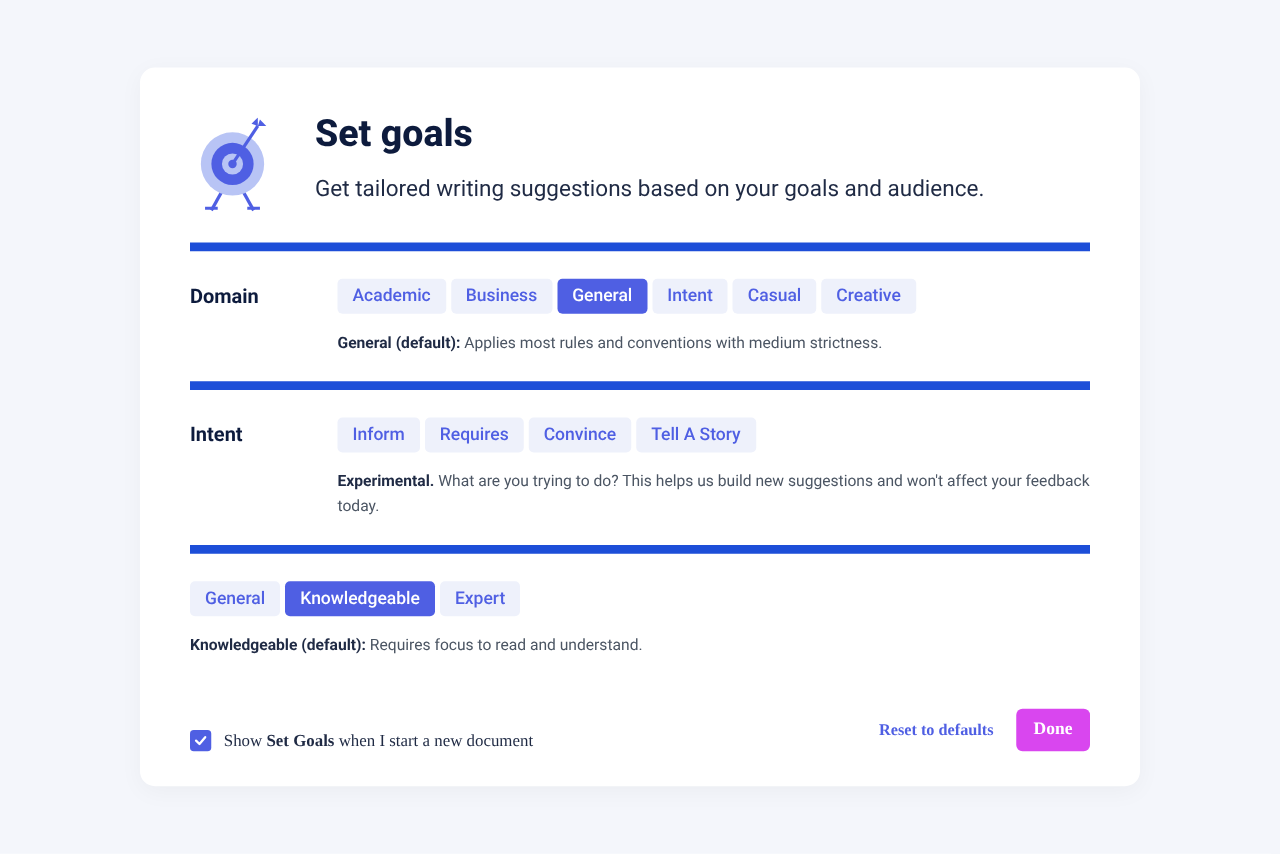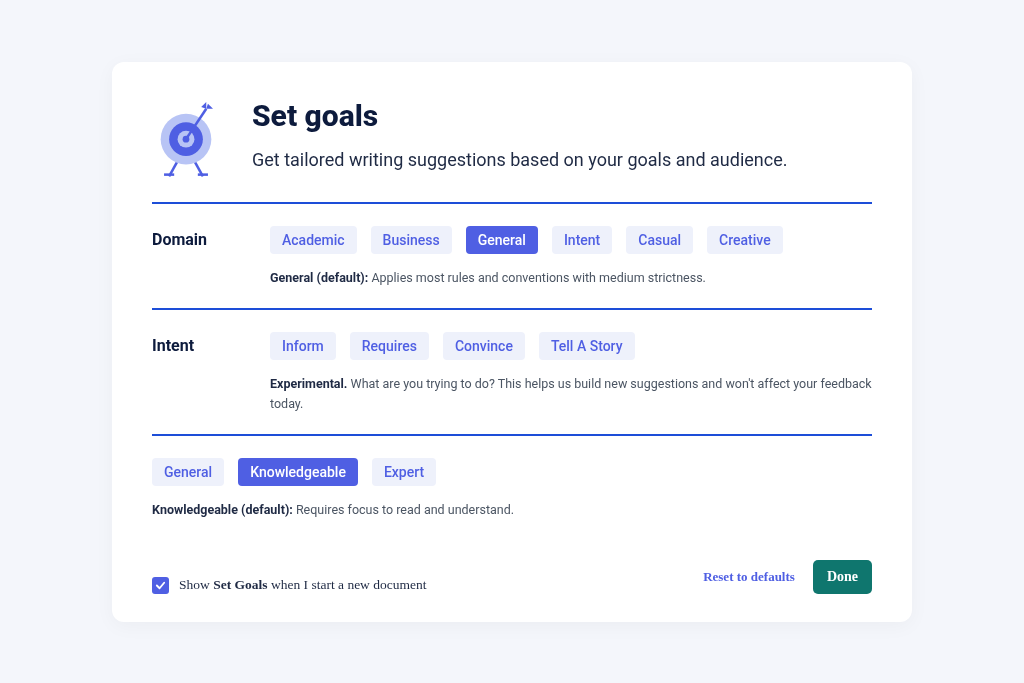--- a/index.html
+++ b/index.html
@@ -36,37 +36,37 @@
       font-weight: 800;
       color: #0d1b3d;
       margin-bottom: 16px;
     }
     .subtitle {
       font-size: 18px;
       color: #1f2a44;
     }
     .section {
       display: flex;
-      border-top: 2px solid #1d4ed8;
+      border-top: 7px solid #1d4ed8;
       padding: 22px 0 20px 0;
       gap: 32px;
     }
     .section-label {
       width: 86px;
       flex-shrink: 0;
       font-size: 16px;
       font-weight: 700;
       color: #0d1b3d;
       padding-top: 4px;
     }
     .section-body { flex: 1; }
     .pills {
       display: flex;
       flex-wrap: wrap;
-      gap: 14px;
+      gap: 4px;
       margin-bottom: 14px;
     }
     .pill {
       padding: 6px 12px;
       border-radius: 4px;
       font-size: 14px;
       font-weight: 500;
       cursor: pointer;
       background: #eef1fb;
       color: #4f5fe3;
@@ -114,21 +114,21 @@
       align-items: center;
       gap: 18px;
     }
     .reset-link {
       font-size: 13px;
       font-weight: 700;
       color: #4f5fe3;
       cursor: pointer;
     }
     .done-btn {
-      background: #0f766e;
+      background: #d946ef;
       color: #fff;
       font-size: 14px;
       font-weight: 700;
       padding: 9px 14px;
       border-radius: 5px;
       cursor: pointer;
     }
   </style>
 </head>
 <body>

